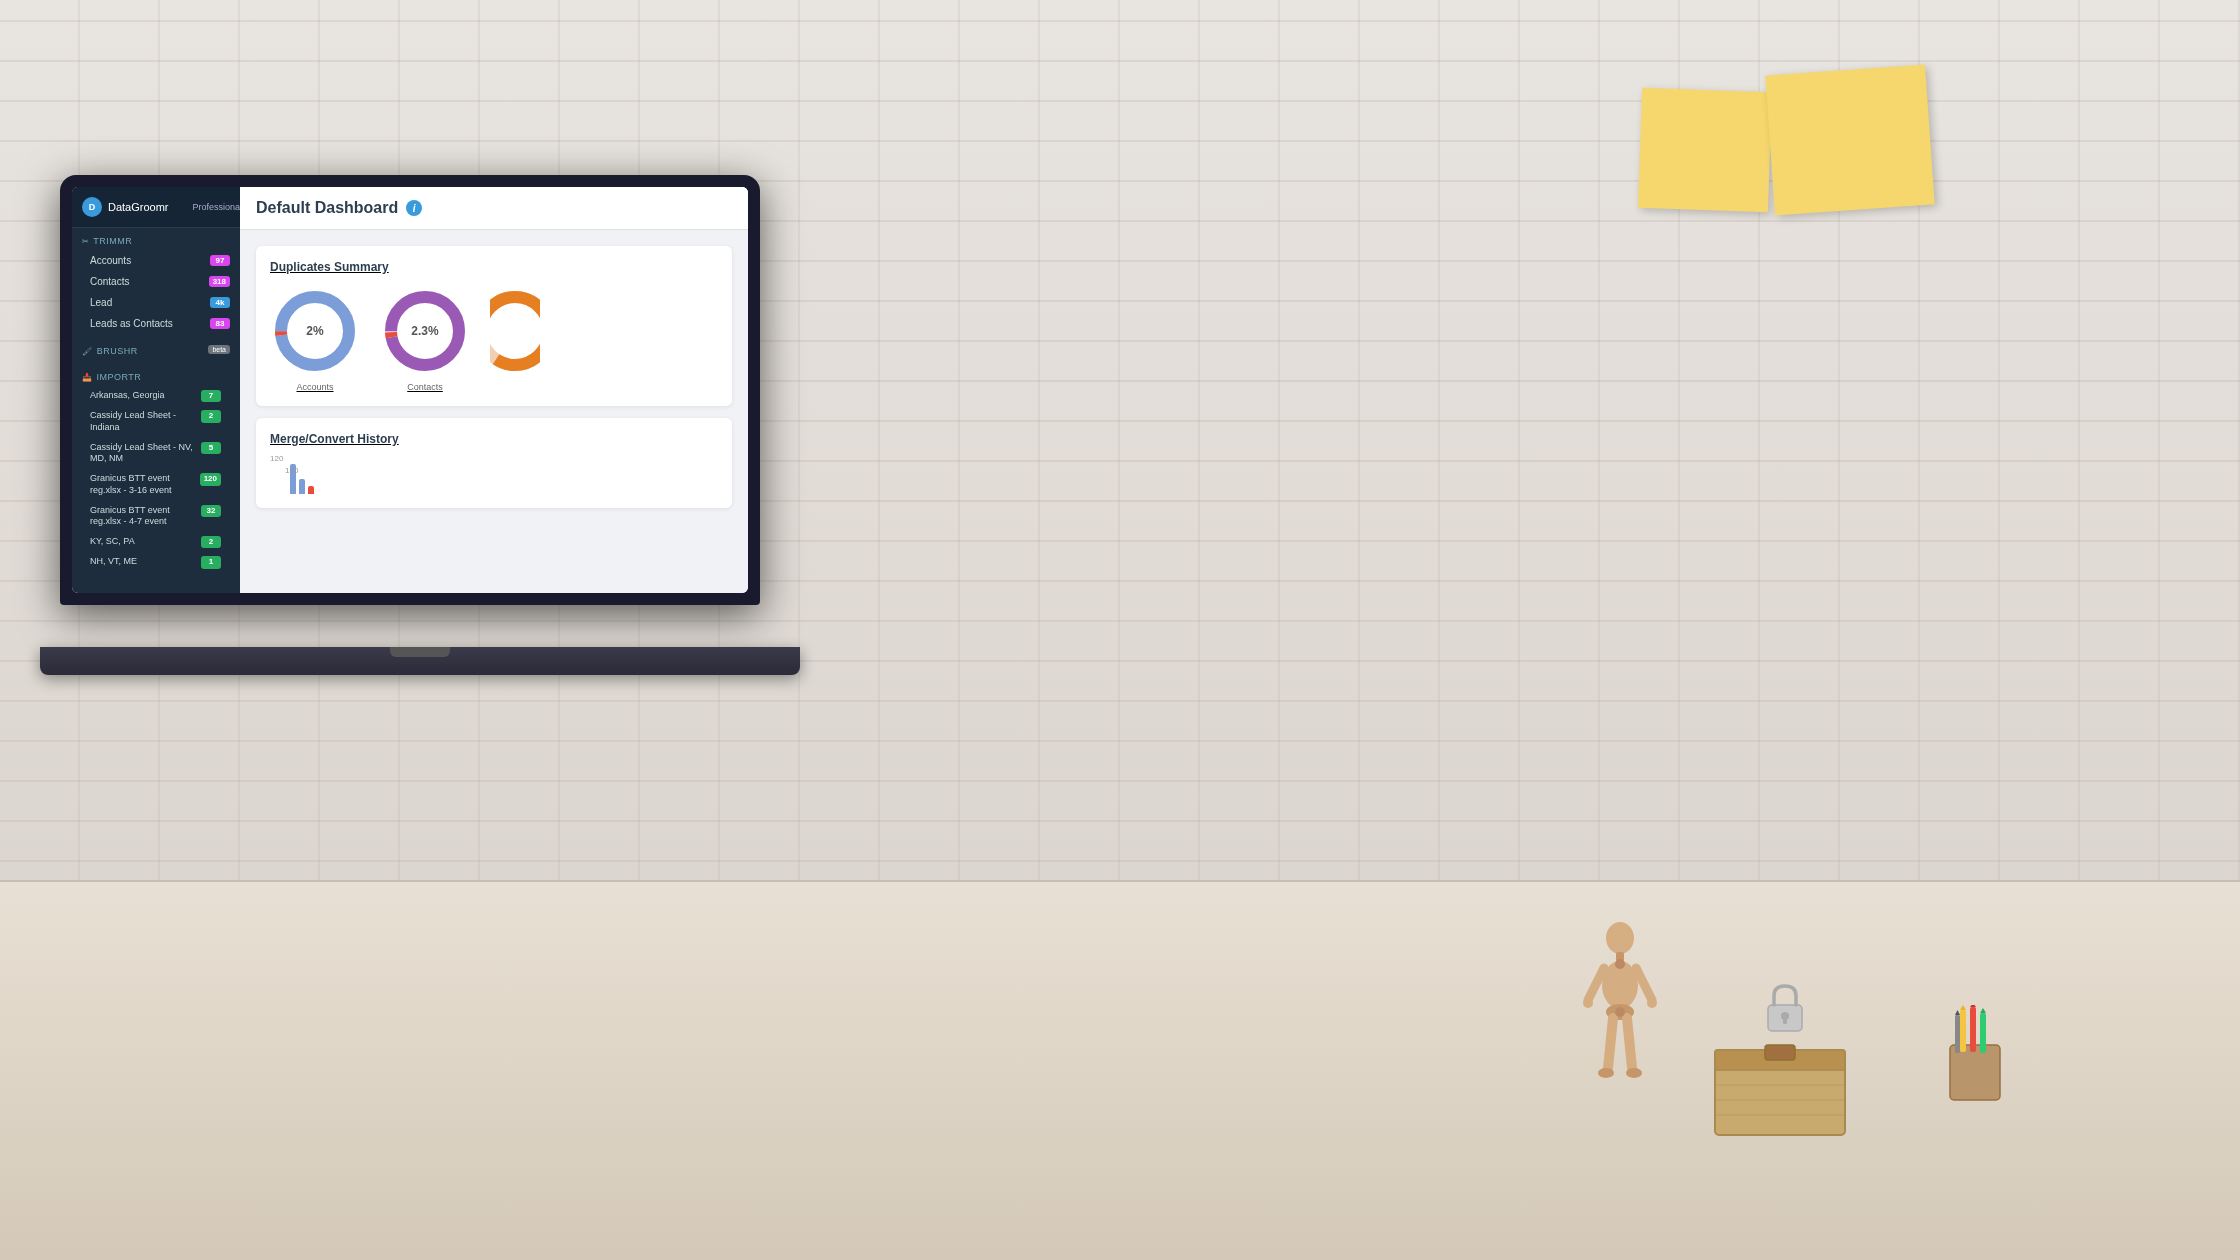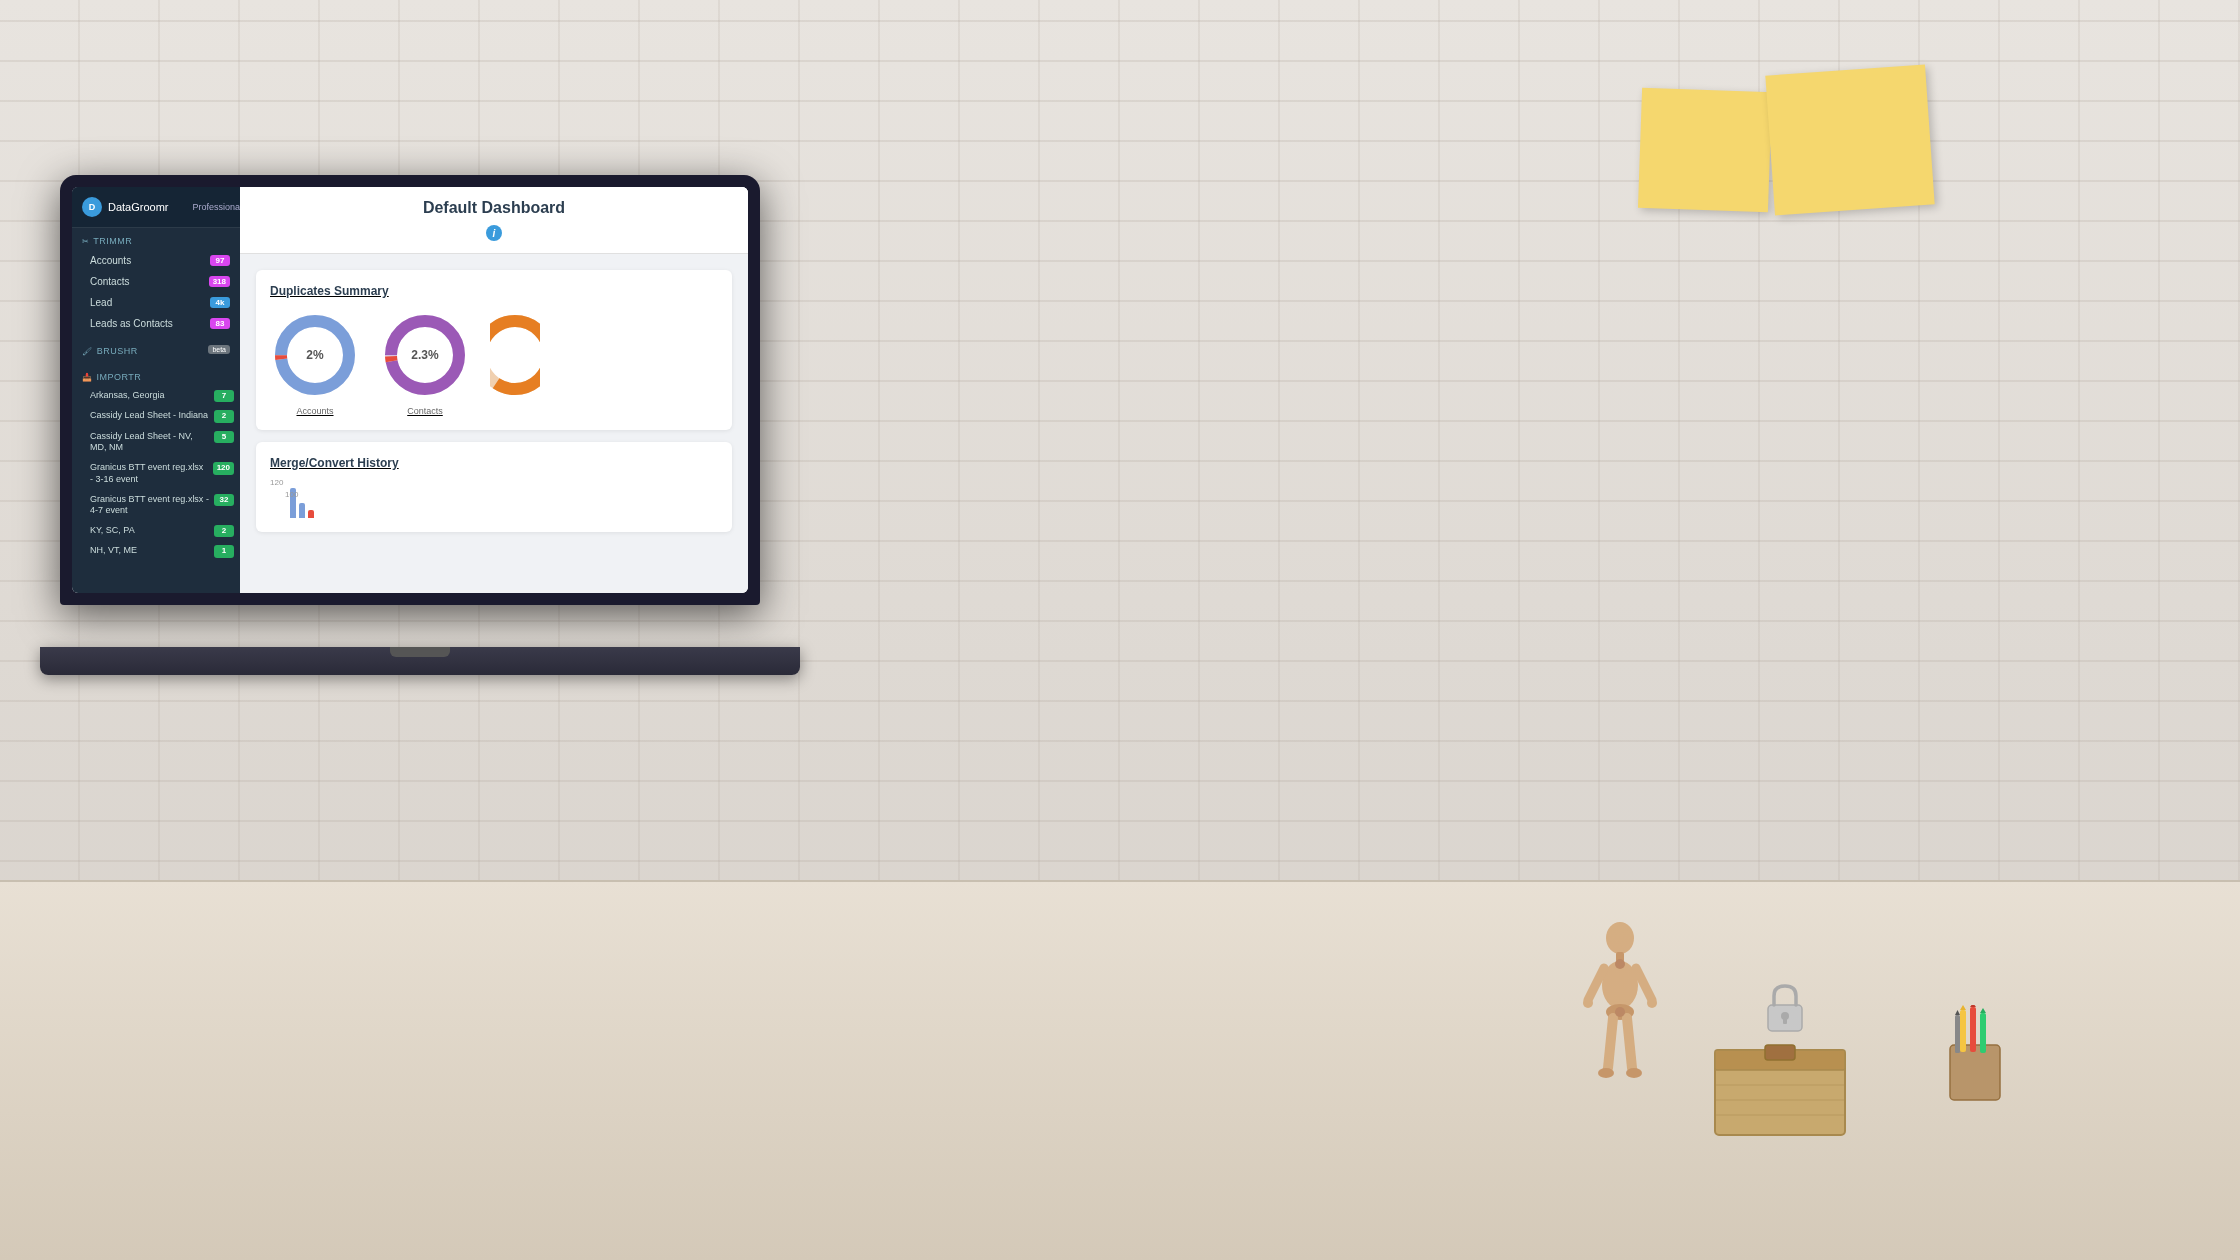--- a/index.html
+++ b/index.html
@@ -230,21 +230,21 @@
       color: #fff;
       font-size: 7px;
       padding: 1px 4px;
       border-radius: 3px;
     }
 
     .importr-item {
       display: flex;
       align-items: flex-start;
       justify-content: space-between;
-      padding: 4px 6px 4px 18px;
+      padding: 4px 19px 4px 18px;
       color: #cdd;
       cursor: pointer;
       font-size: 9px;
       line-height: 1.3;
     }
     .importr-item .item-name { flex: 1; padding-right: 4px; }
 
     
     .main-content {
       flex: 1;
@@ -254,21 +254,20 @@
       flex-direction: column;
     }
 
     .main-header {
       background: #fff;
       padding: 12px 16px;
       border-bottom: 1px solid #e0e0e0;
       display: flex;
       align-items: center;
       gap: 8px;
-      flex-direction: column;
     }
 
     .dashboard-title {
       font-size: 16px;
       font-weight: bold;
       color: #2c3e50;
     }
 
     .info-icon {
       width: 16px;

